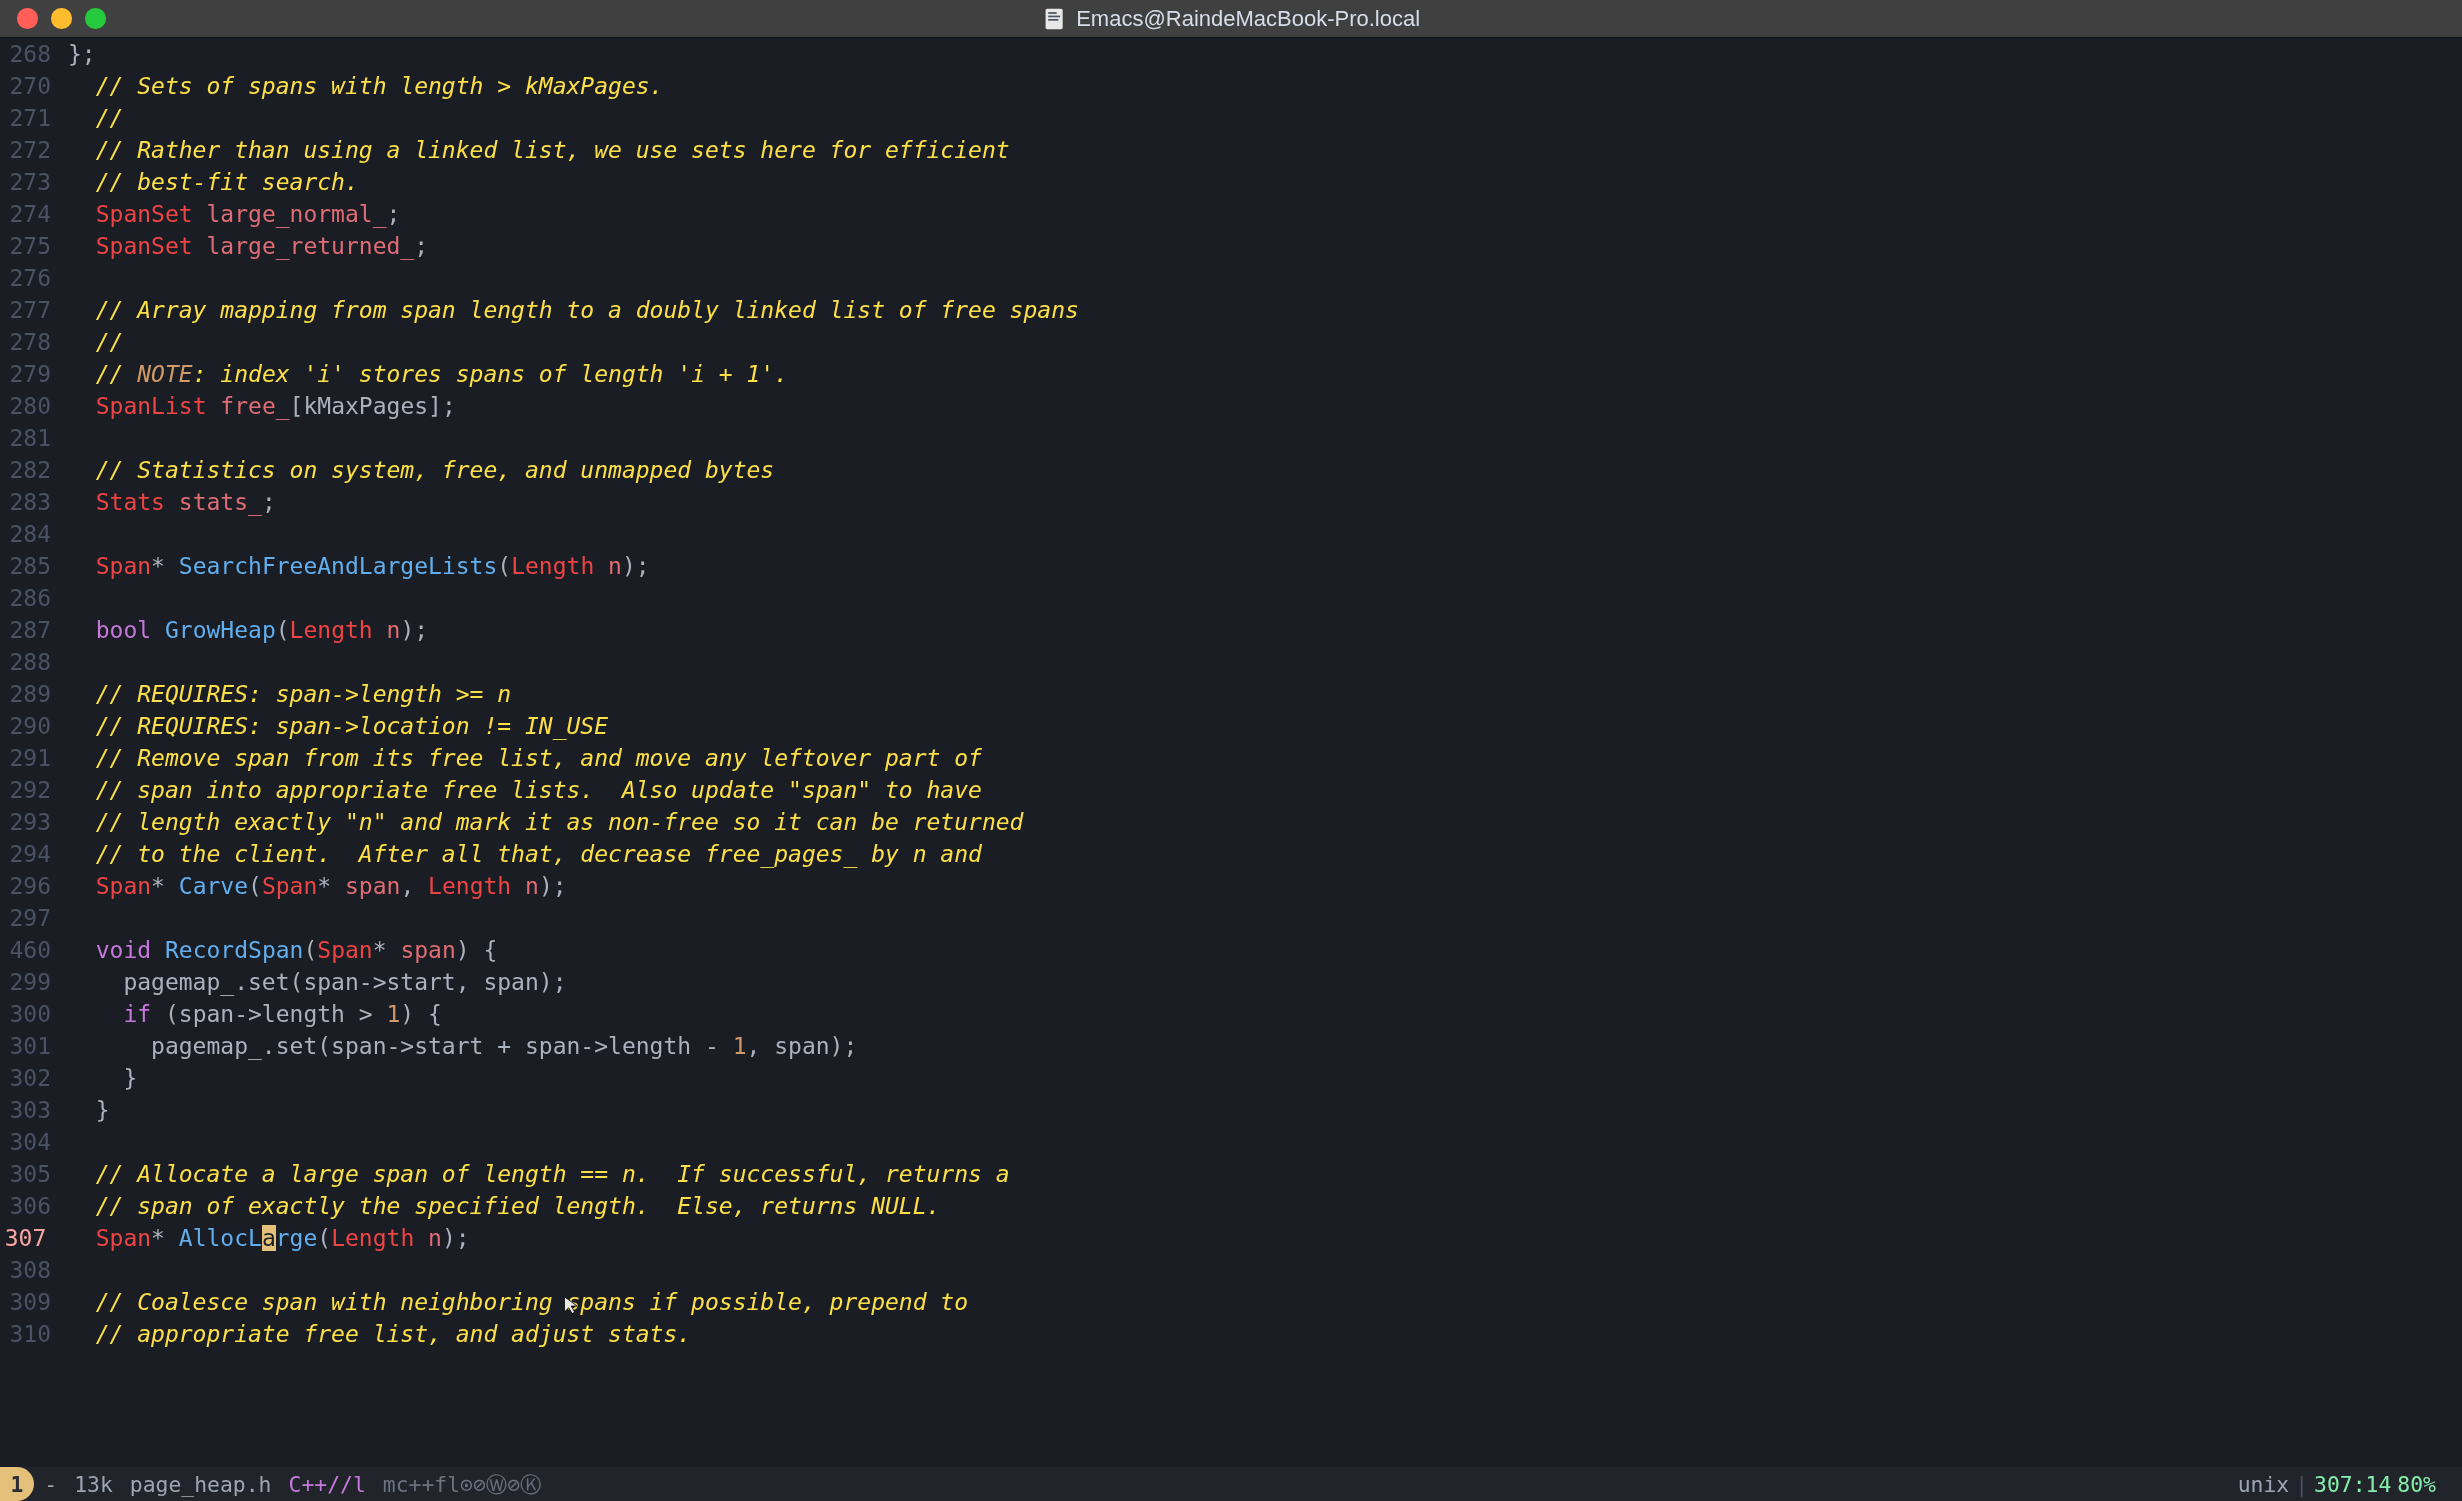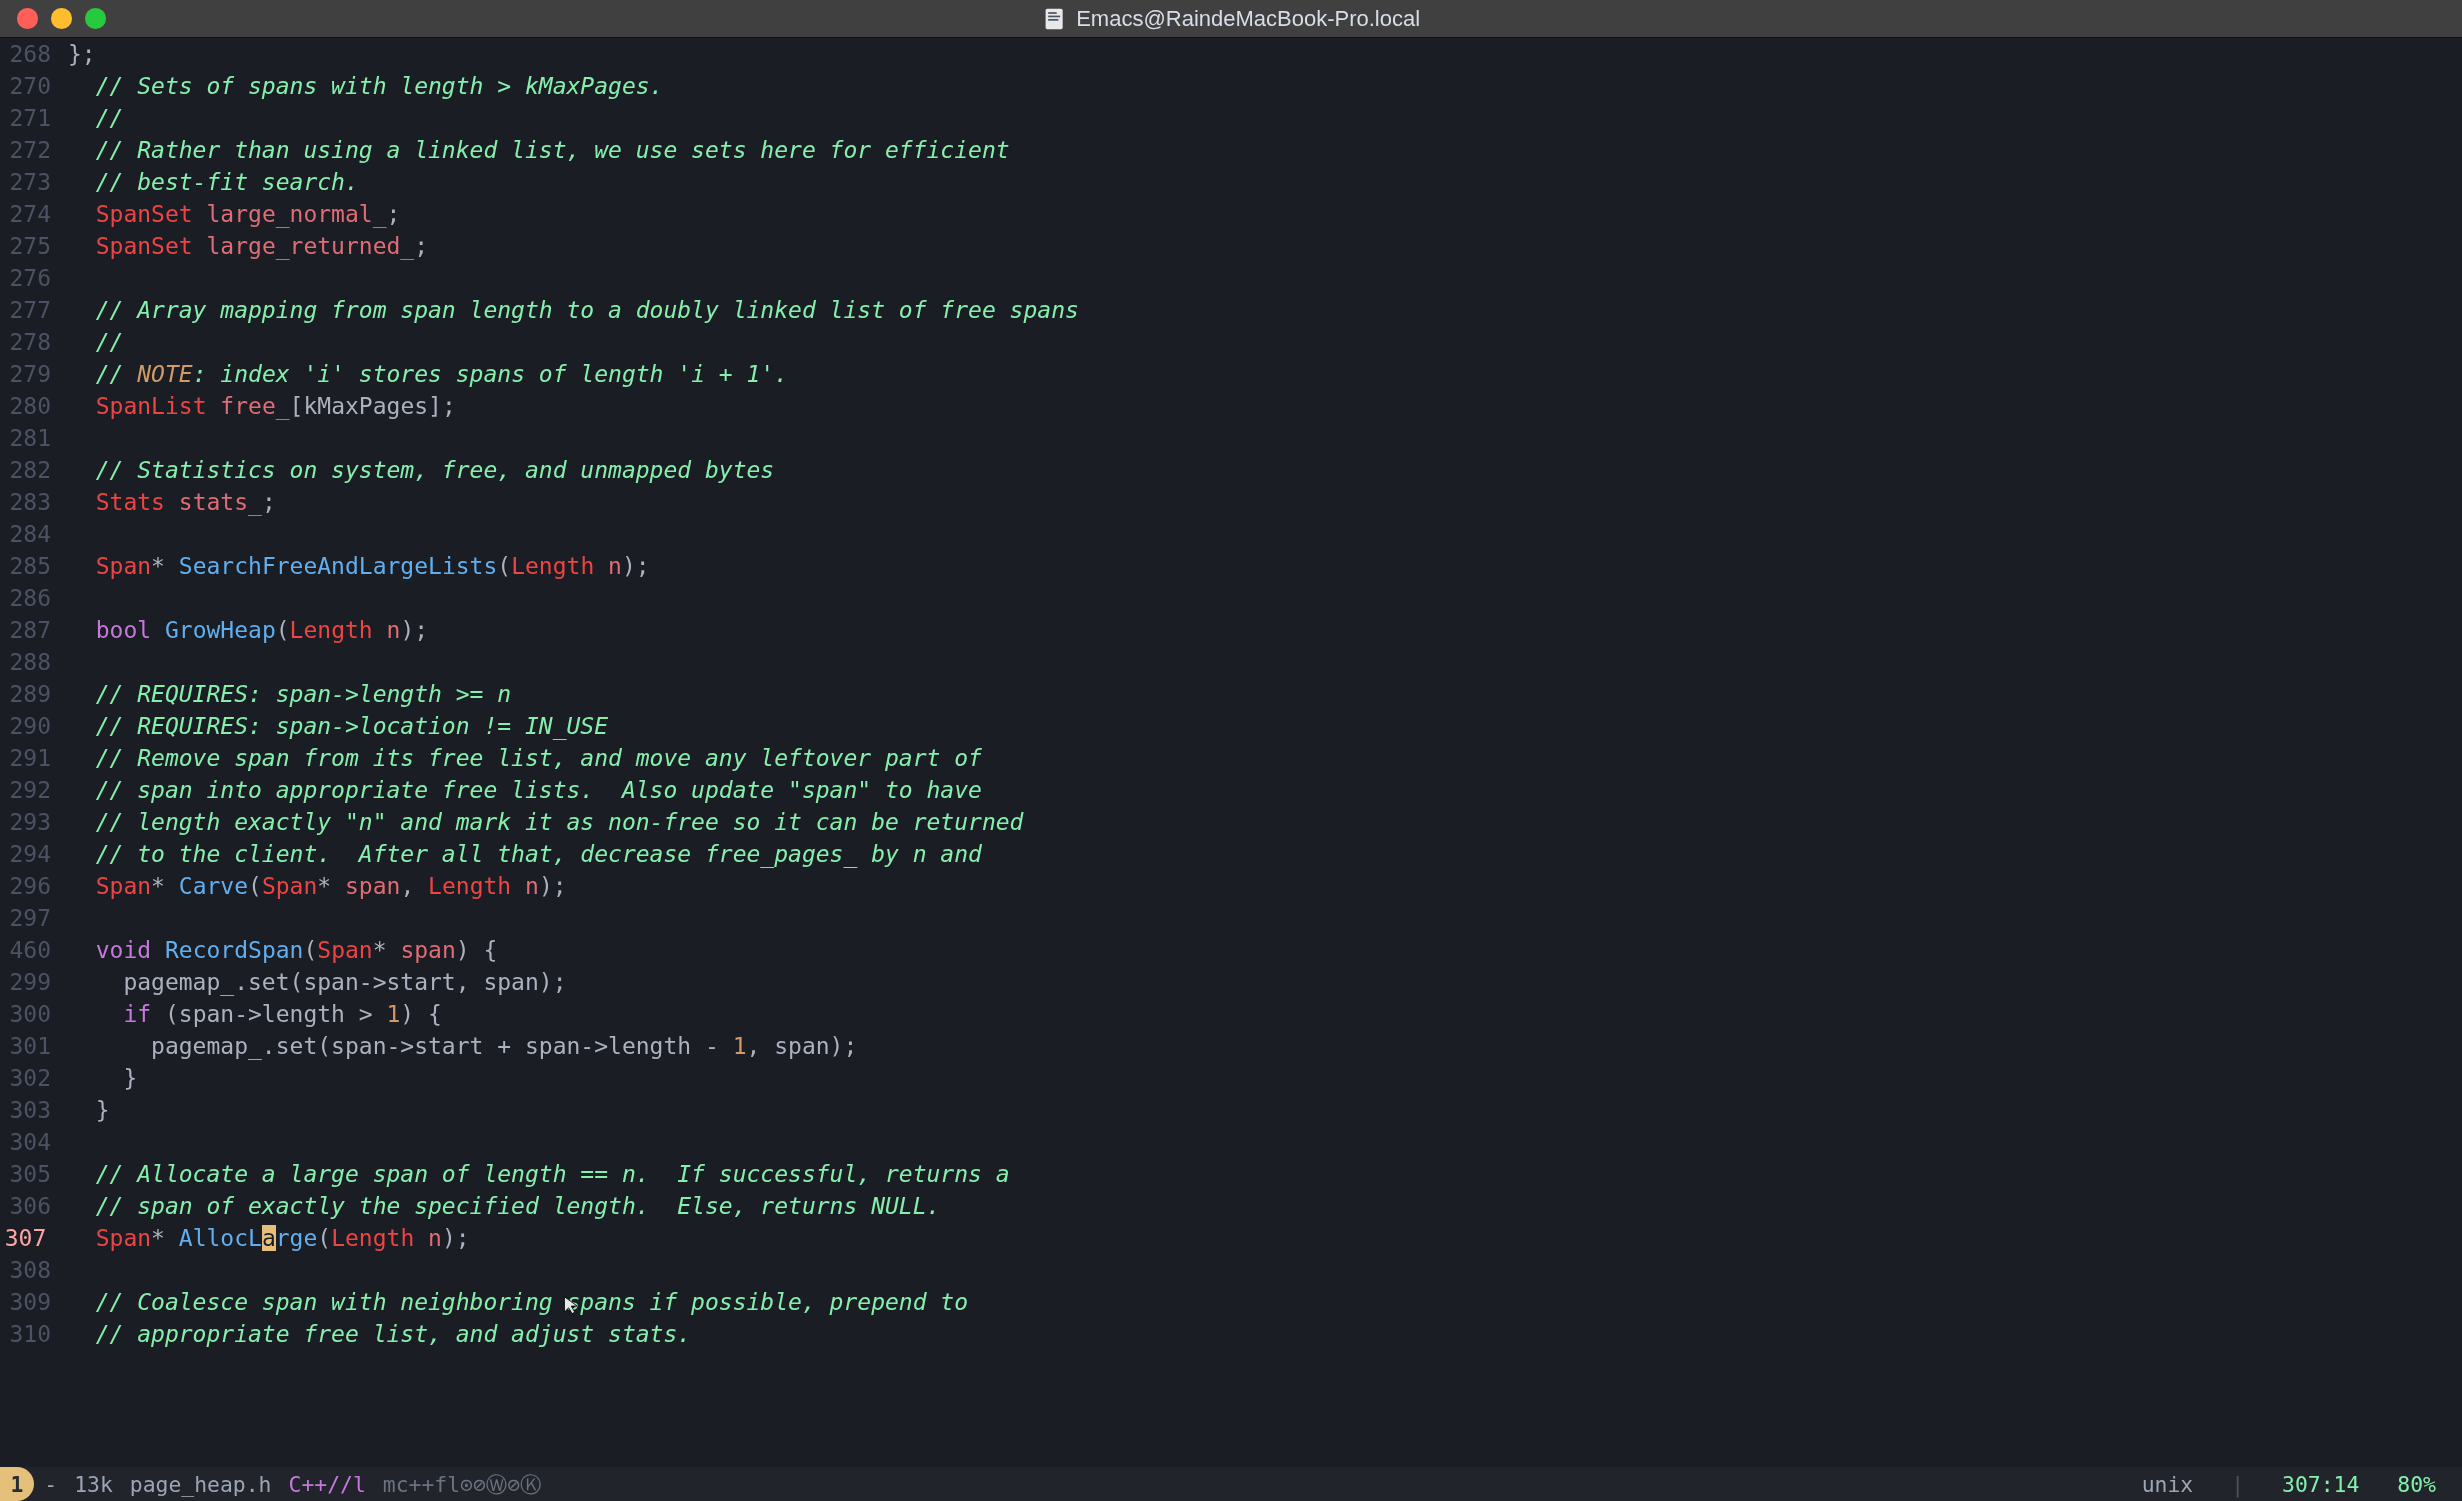--- a/index.html
+++ b/index.html
@@ -66,21 +66,21 @@
   width: 68px;
   text-align: right;
   padding-right: 17px;
   color: #4b5263;
   flex-shrink: 0;
   user-select: none;
 }
 .code {
   flex: 1;
 }
-.comment { color: #86efac; font-style: italic; }
+.comment { color: #fde047; font-style: italic; }
 .keyword { color: #c678dd; }
 .typename { color: #ef4444; }
 .funcname { color: #61afef; }
 .varname { color: #e06c75; }
 .param { color: #e06c75; }
 .number { color: #d19a66; }
 .note { color: #d19a66; font-style: italic; }
 .punct { color: #abb2bf; }
 .ident { color: #abb2bf; }
 .cursor-block {
@@ -107,21 +107,21 @@
   color: #282c34;
   width: 34px;
   height: 34px;
   display: flex;
   align-items: center;
   justify-content: center;
   border-radius: 0 17px 17px 0;
   font-weight: bold;
 }
 .ml-left { display: flex; align-items: center; gap: 17px; padding-left: 10.3px; }
-.ml-right { margin-left: auto; display: flex; align-items: center; gap: 38px; padding-right: 26px; }
+.ml-right { margin-left: auto; display: flex; align-items: center; gap: 6px; padding-right: 26px; }
 .ml-mode { color: #c678dd; }
 .ml-minor { color: #6b7280; }
 .ml-sep { color: #4b5263; }
 .ml-pos { color: #86efac; }
 .ml-enc { color: #9da5b4; }
 .cursor-arrow {
   position: absolute;
   color: #e8e8e8;
   font-size: 24px;
   pointer-events: none;

